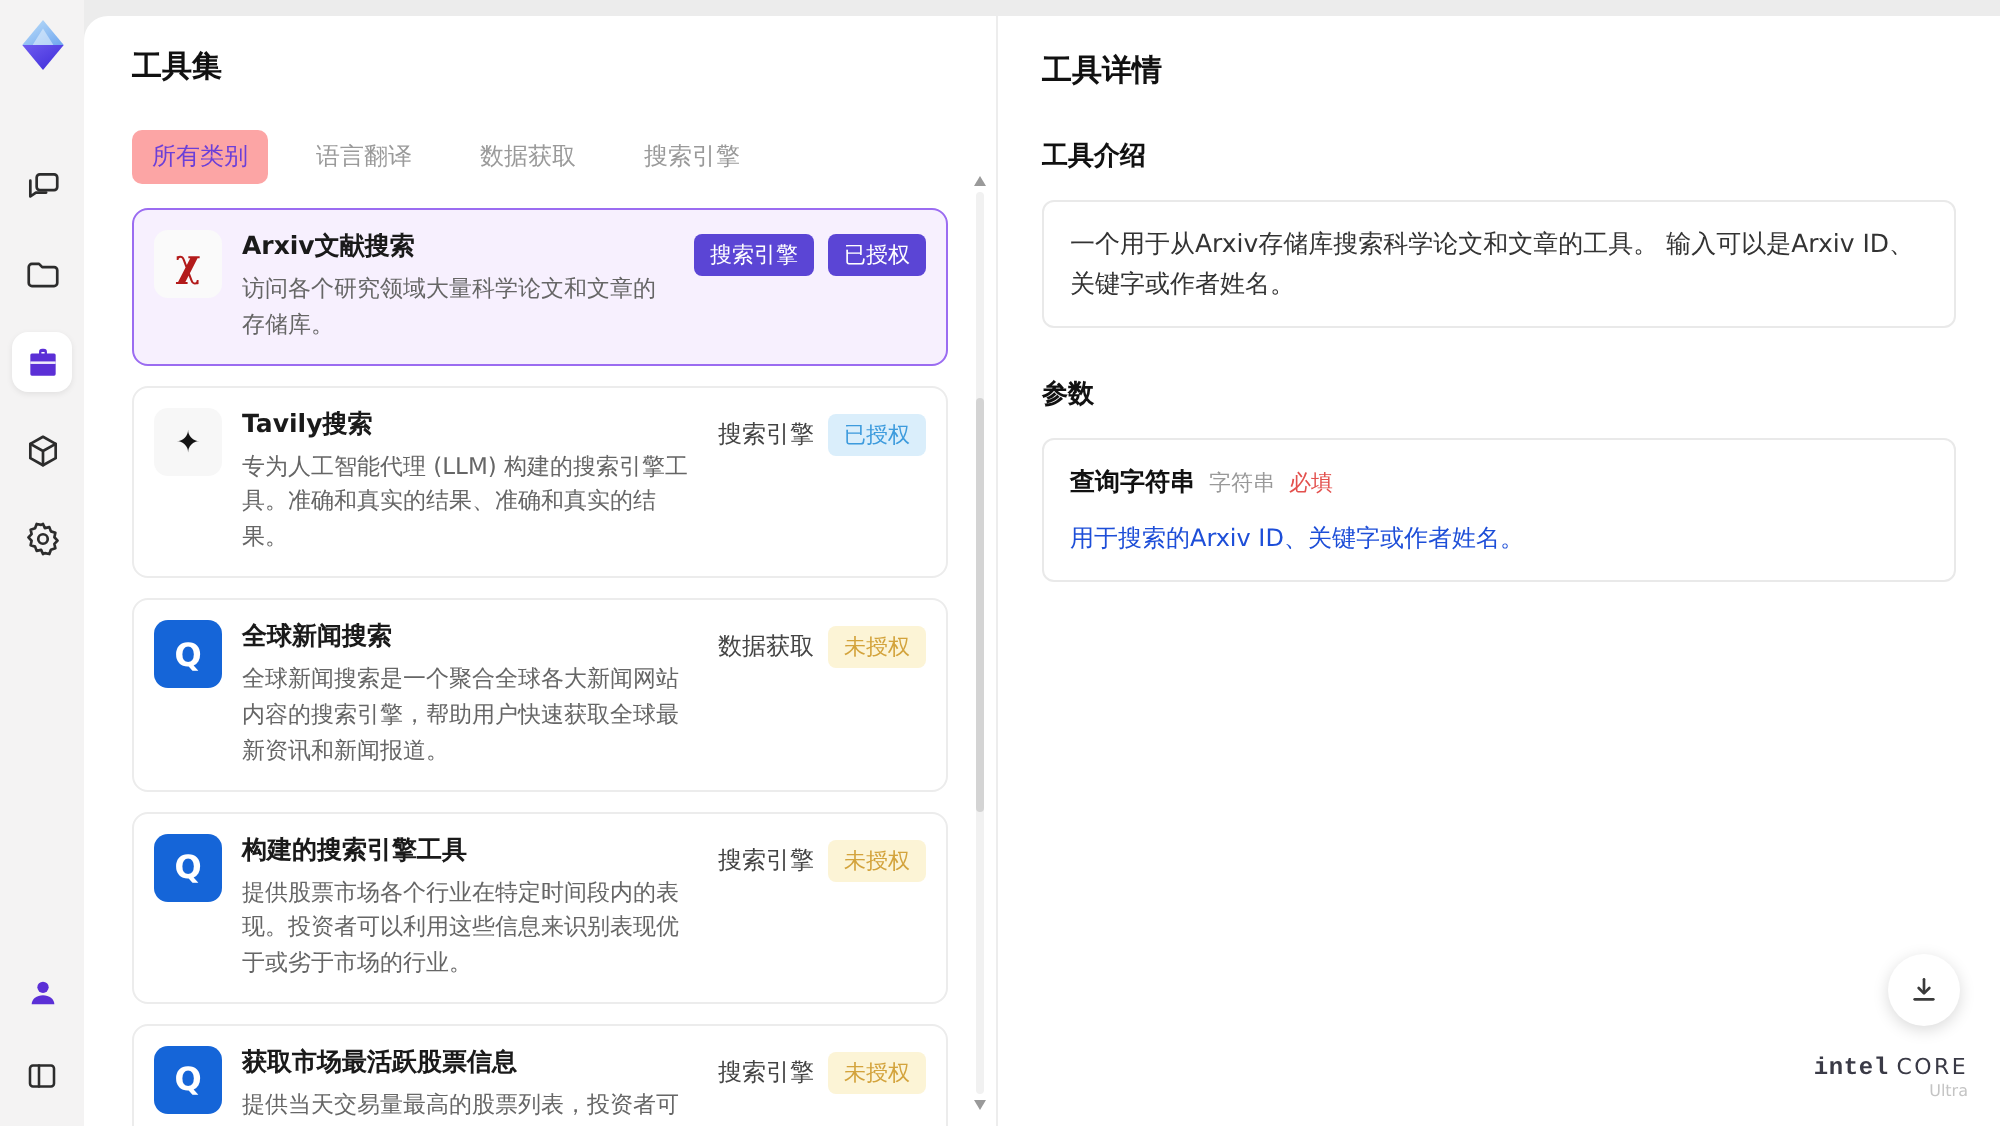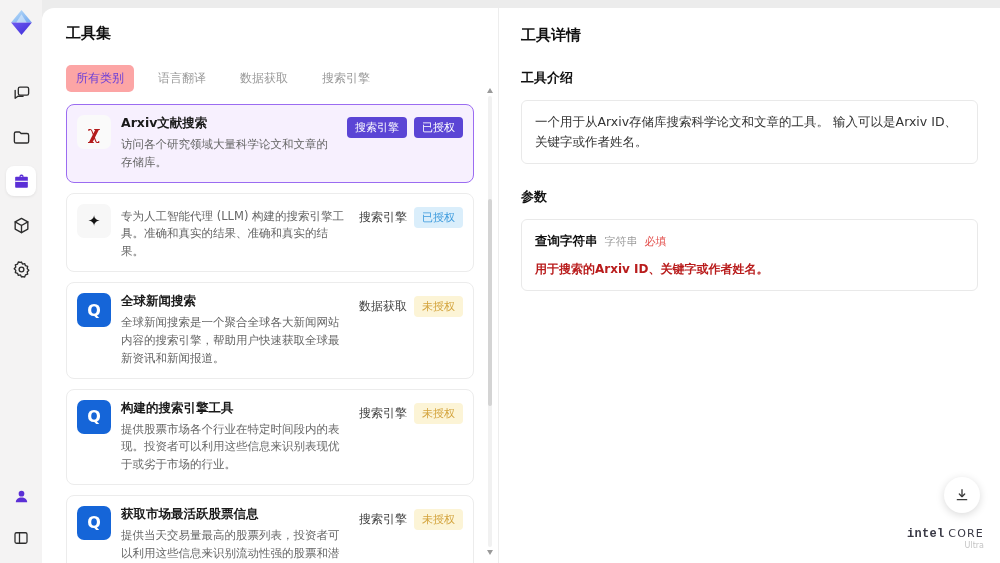--- a/index.html
+++ b/index.html
@@ -57,21 +57,21 @@
   .details-panel { position:absolute; left:456px; right:0; top:0; bottom:0;
                    border-left:1px solid #ededed; padding:18px 22px; }
   .d-title { font-size:15px; font-weight:bold; color:#111; }
   .d-sub { font-size:13px; font-weight:bold; color:#111; margin-top:24px; }
   .d-box { border:1px solid #e9e9e9; border-radius:6px; padding:11px 13px; margin-top:13px;
            font-size:12.5px; color:#333; line-height:1.6; }
   .param-line { display:flex; align-items:baseline; gap:7px; }
   .p-name { font-size:12.5px; font-weight:bold; color:#111; }
   .p-type { font-size:11px; color:#999; }
   .p-req  { font-size:11px; color:#e3504d; }
-  .p-desc { font-size:12px; color:#b91c1c; margin-top:9px;font-weight:bold; }
+  .p-desc { font-size:12px; color:#1d4ed8; margin-top:9px; }
 
   
   .fab { position:absolute; right:20px; bottom:50px; width:36px; height:36px; border-radius:50%;
          background:#fff; box-shadow:0 2px 8px rgba(0,0,0,.15); display:flex; align-items:center;
          justify-content:center; cursor:pointer; z-index:6; }
   .brand { position:absolute; right:16px; bottom:12px; z-index:6; text-align:right;
            color:#3a3a46; line-height:1.1; }
   .brand-main { font-size:12px; }
   .brand-intel { font-weight:bold; letter-spacing:.3px;font-family:Liberation Mono, monospace; }
   .brand-core { letter-spacing:1.2px; font-weight:400; font-size:11px; }
@@ -184,20 +184,21 @@
       <span class="badge cat solid">搜索引擎</span>
       <span class="badge auth solid">已授权</span>
     </div>
   </div>
 
   <div class="tool-item">
     <div class="t-icon" style="background: rgb(247, 247, 247);">
               <span style="color:#141414;font-size:15px;">✦</span>
             </div>
     <div class="t-body">
+      <div class="t-title">Tavily搜索</div>
       <div class="t-desc">专为人工智能代理 (LLM) 构建的搜索引擎工具。准确和真实的结果、准确和真实的结果。</div>
     </div>
     <div class="t-badges">
       <span class="badge cat text">搜索引擎</span>
       <span class="badge auth info">已授权</span>
     </div>
   </div>
 
   <div class="tool-item">
     <div class="t-icon" style="background: rgb(21, 101, 216);">

